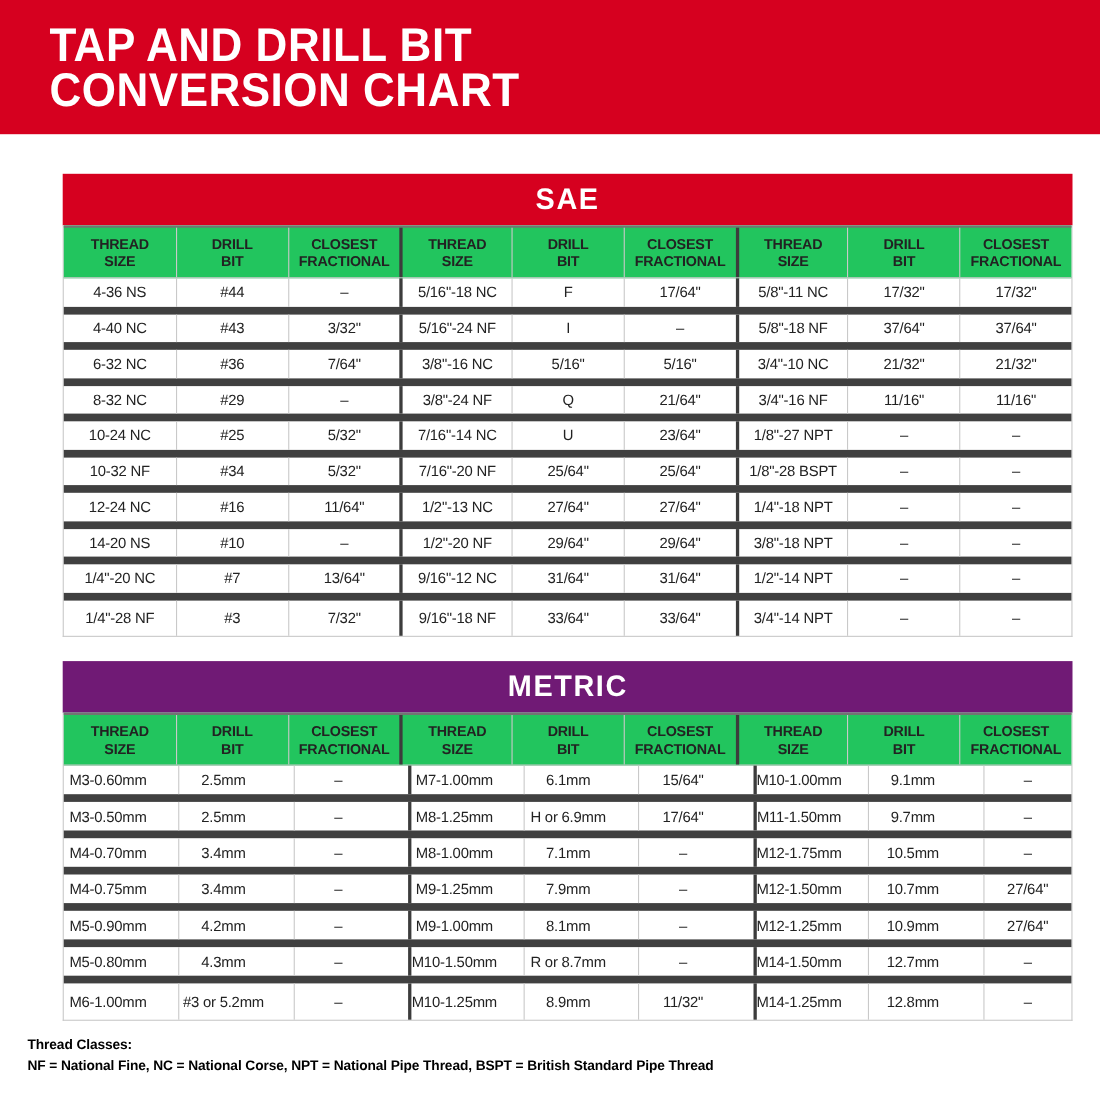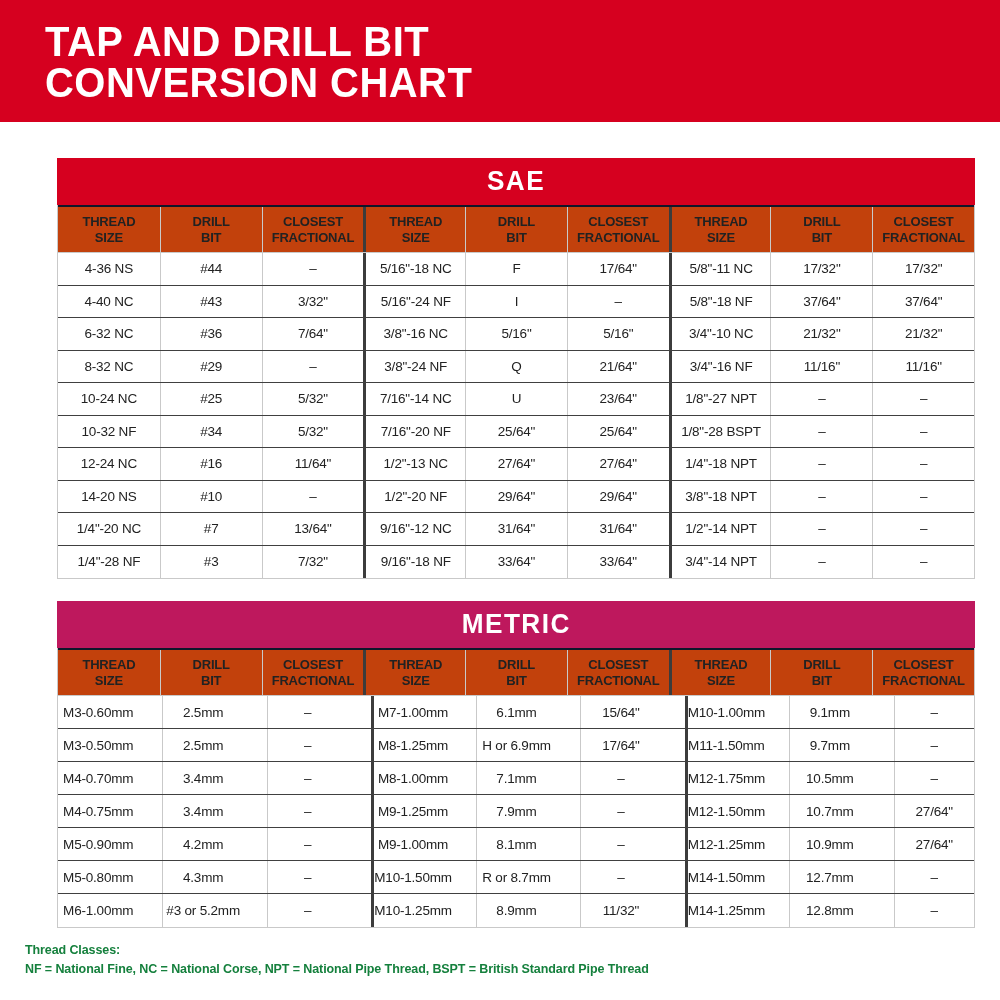--- a/index.html
+++ b/index.html
@@ -40,45 +40,45 @@
     width: 950px;
     padding-left: 32px;
   }
   .section-bar {
     height: 47px;
     display: flex;
     align-items: center;
     justify-content: center;
   }
   .bar-red { background: #D6001F; }
-  .bar-black { background: #be185d; }
+  .bar-black { background: #701a75; }
   .bar-label {
     color: #ffffff;
     font-weight: bold;
     font-size: 27px;
     letter-spacing: 1.5px;
     transform: scaleX(0.97);
   }
 
   .t-grid {
     border: 1px solid #C9C9C9;
     border-top: none;
     background: #ffffff;
   }
   .t-row {
     display: grid;
     grid-template-columns: repeat(9, 1fr);
   }
   .t-row.head {
-    background: #c2410c;
+    background: #22c55e;
     height: 48px;
-    border-top: 2px solid #0f172a;
+    border-top: 2px solid #737373;
     border-bottom: 1px solid #C9C9C9;
   }
-  .t-row.data { border-bottom: 1px solid #404040; }
+  .t-row.data { border-bottom: 7px solid #404040; }
   .t-body .t-row.data:last-child { border-bottom: none; }
   .sae-rows .t-row.data { height: 32.5px; }
   .metric-rows .t-row.data { height: 33px; gap: 24px; }
 
   .cell {
     display: flex;
     flex-direction: column;
     align-items: center;
     justify-content: center;
     text-align: center;
@@ -108,21 +108,21 @@
     position: absolute;
     left: 25px;
     top: 941px;
     width: 950px;
   }
   .footnote div {
     font-weight: bold;
     font-size: 12.5px;
     line-height: 19px;
     letter-spacing: -0.1px;
-    color: #15803d;
+    color: #000000;
   }
 </style>
 </head>
 <body>
 
 <div class="page">
 
   <header class="banner">
     <div class="title-line">TAP AND DRILL BIT</div>
     <div class="title-line">CONVERSION CHART</div>

